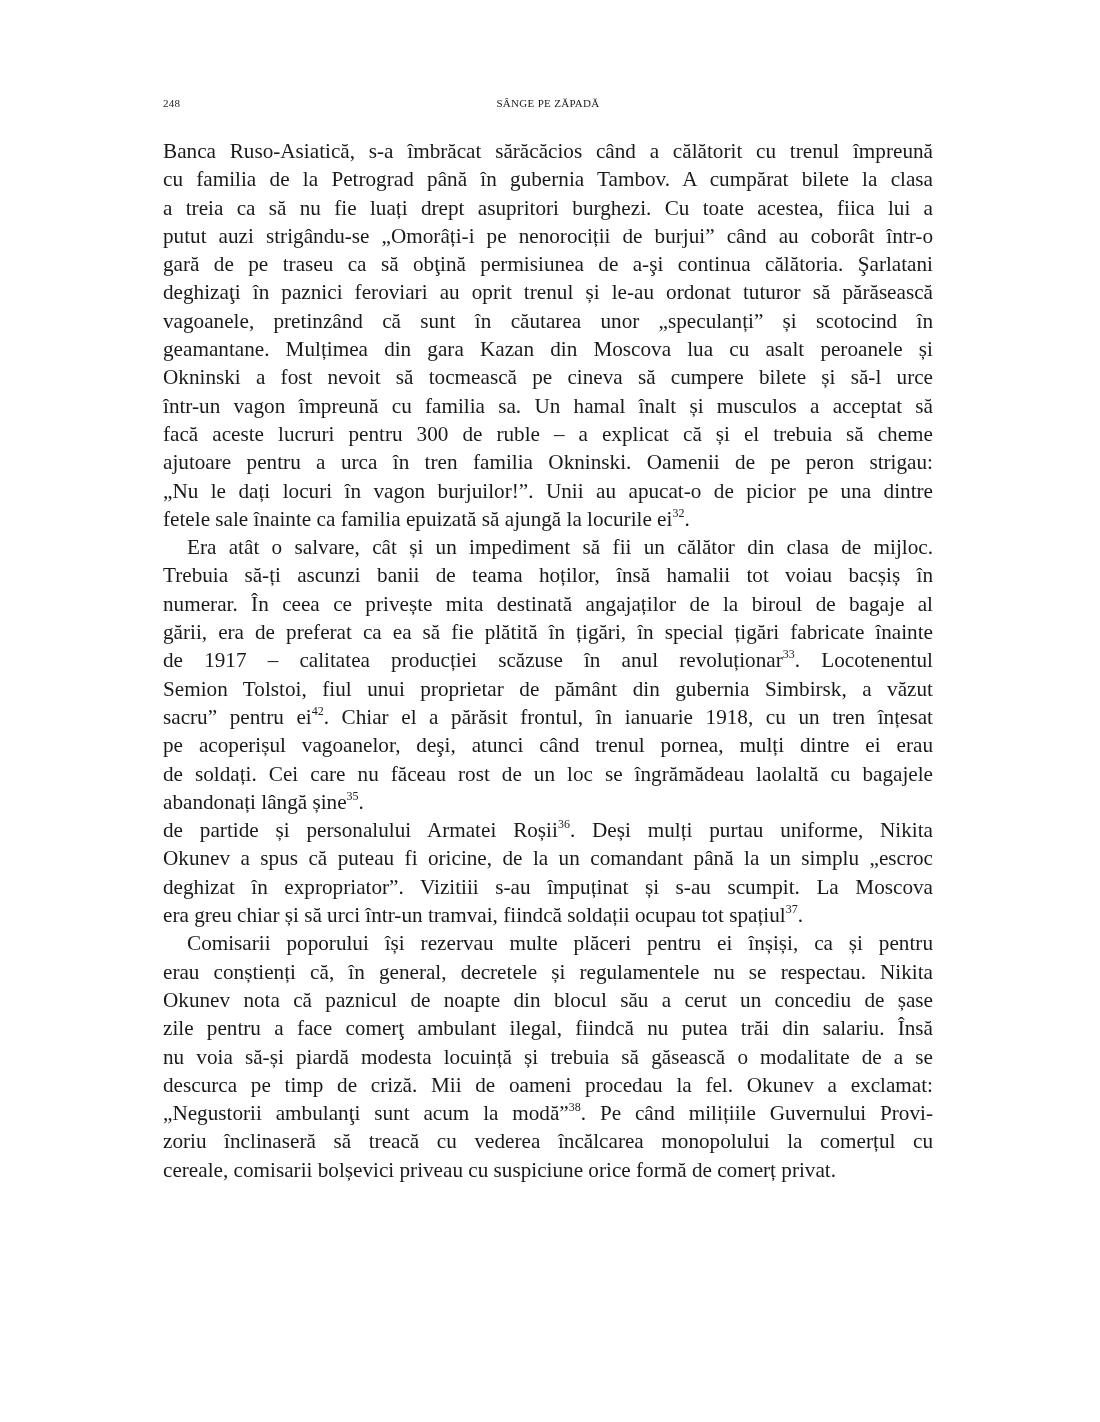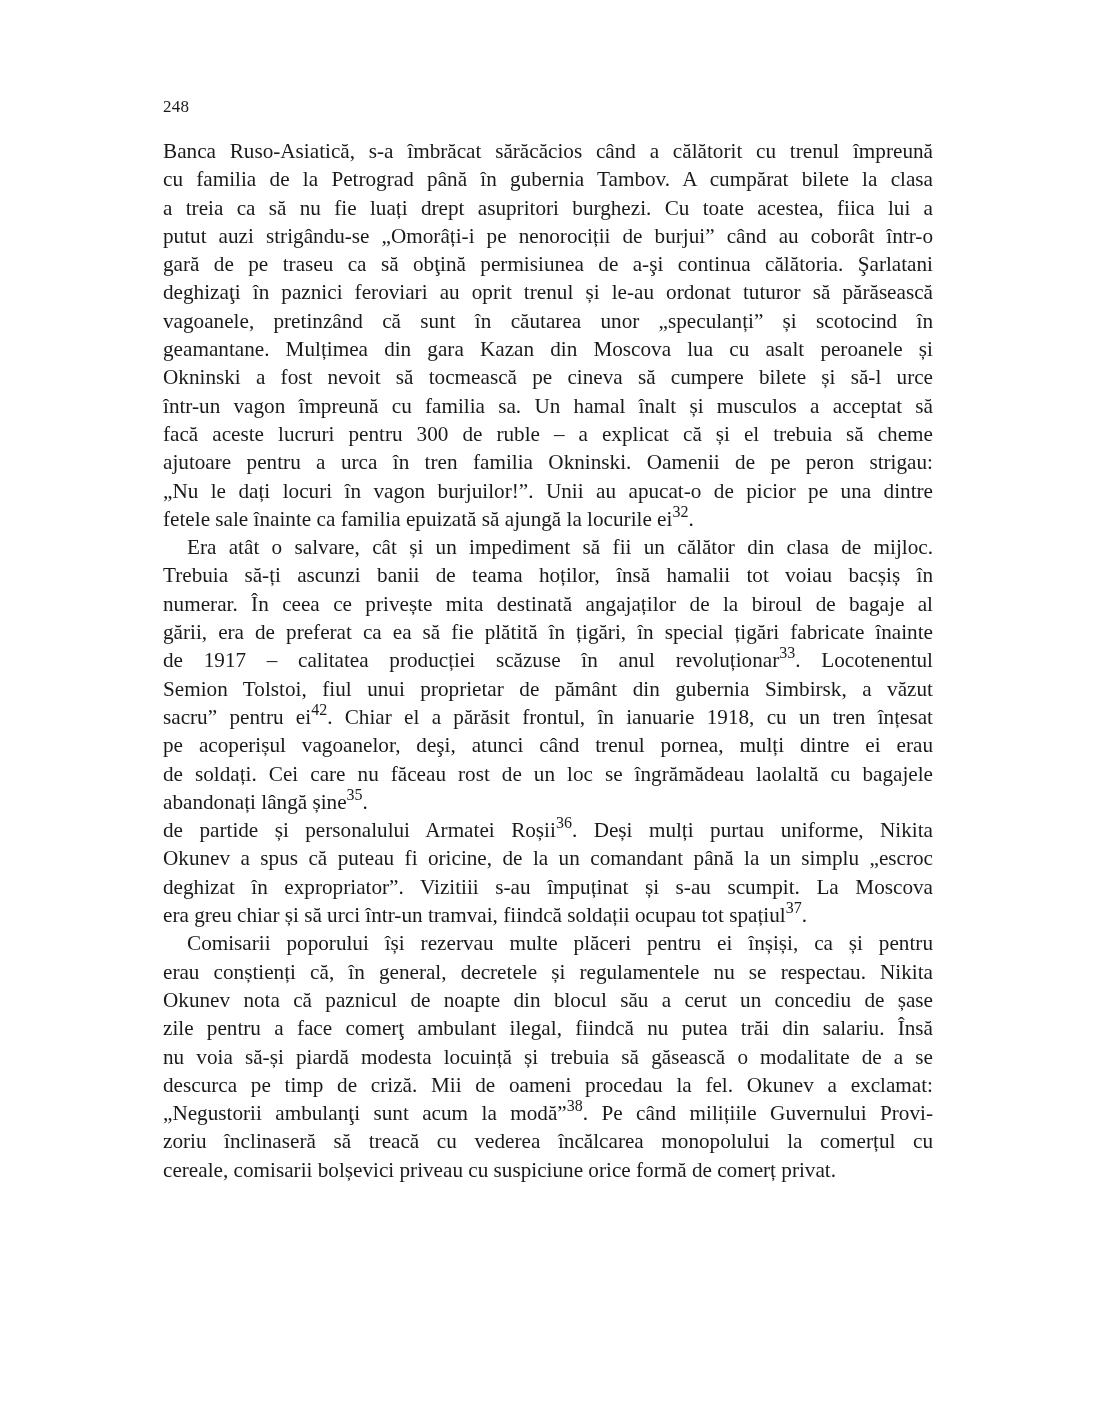--- a/index.html
+++ b/index.html
@@ -17,21 +17,21 @@
     }
     .page {
       position: absolute;
       left: 163px;
       top: 95px;
       width: 770px;
     }
     .running-head {
       position: relative;
       height: 30px;
-      font-size: 17px;
+      font-size: 11px;
       letter-spacing: 0.2px;
       font-family: Liberation Serif, serif;
     }
     .page-number {
       position: absolute;
       left: 0;
       top: 2px;
     }
     .book-title {
       position: absolute;
@@ -57,31 +57,32 @@
       height: 28.3px;
       overflow: visible;
     }
     .line.last {
       text-align-last: left;
     }
     .line.indent {
       text-indent: 24px;
     }
     sup {
-      font-size: 16px;
+      font-size: 12px;
       line-height: 0;
       vertical-align: 9px;
     }
   </style>
 </head>
 <body>
 
 <div class="page">
   <div class="running-head">
     <span class="page-number">248</span>
+    <span class="book-title">SÂNGE PE ZĂPADĂ</span>
   </div>
 
   <div class="body-text" id="body-text">
       <div class="para">
         <span class="line"><span>Banca Ruso-Asiatică, s-a îmbrăcat sărăcăcios când a călătorit cu trenul împreună</span></span>
         <span class="line"><span>cu familia de la Petrograd până în gubernia Tambov. A cumpărat bilete la clasa</span></span>
         <span class="line"><span>a treia ca să nu fie luați drept asupritori burghezi. Cu toate acestea, fiica lui a</span></span>
         <span class="line"><span>putut auzi strigându-se „Omorâți-i pe nenorociții de burjui” când au coborât într-o</span></span>
         <span class="line"><span>gară de pe traseu ca să obţină permisiunea de a-şi continua călătoria. Şarlatani</span></span>
         <span class="line"><span>deghizaţi în paznici feroviari au oprit trenul și le-au ordonat tuturor să părăsească</span></span>

